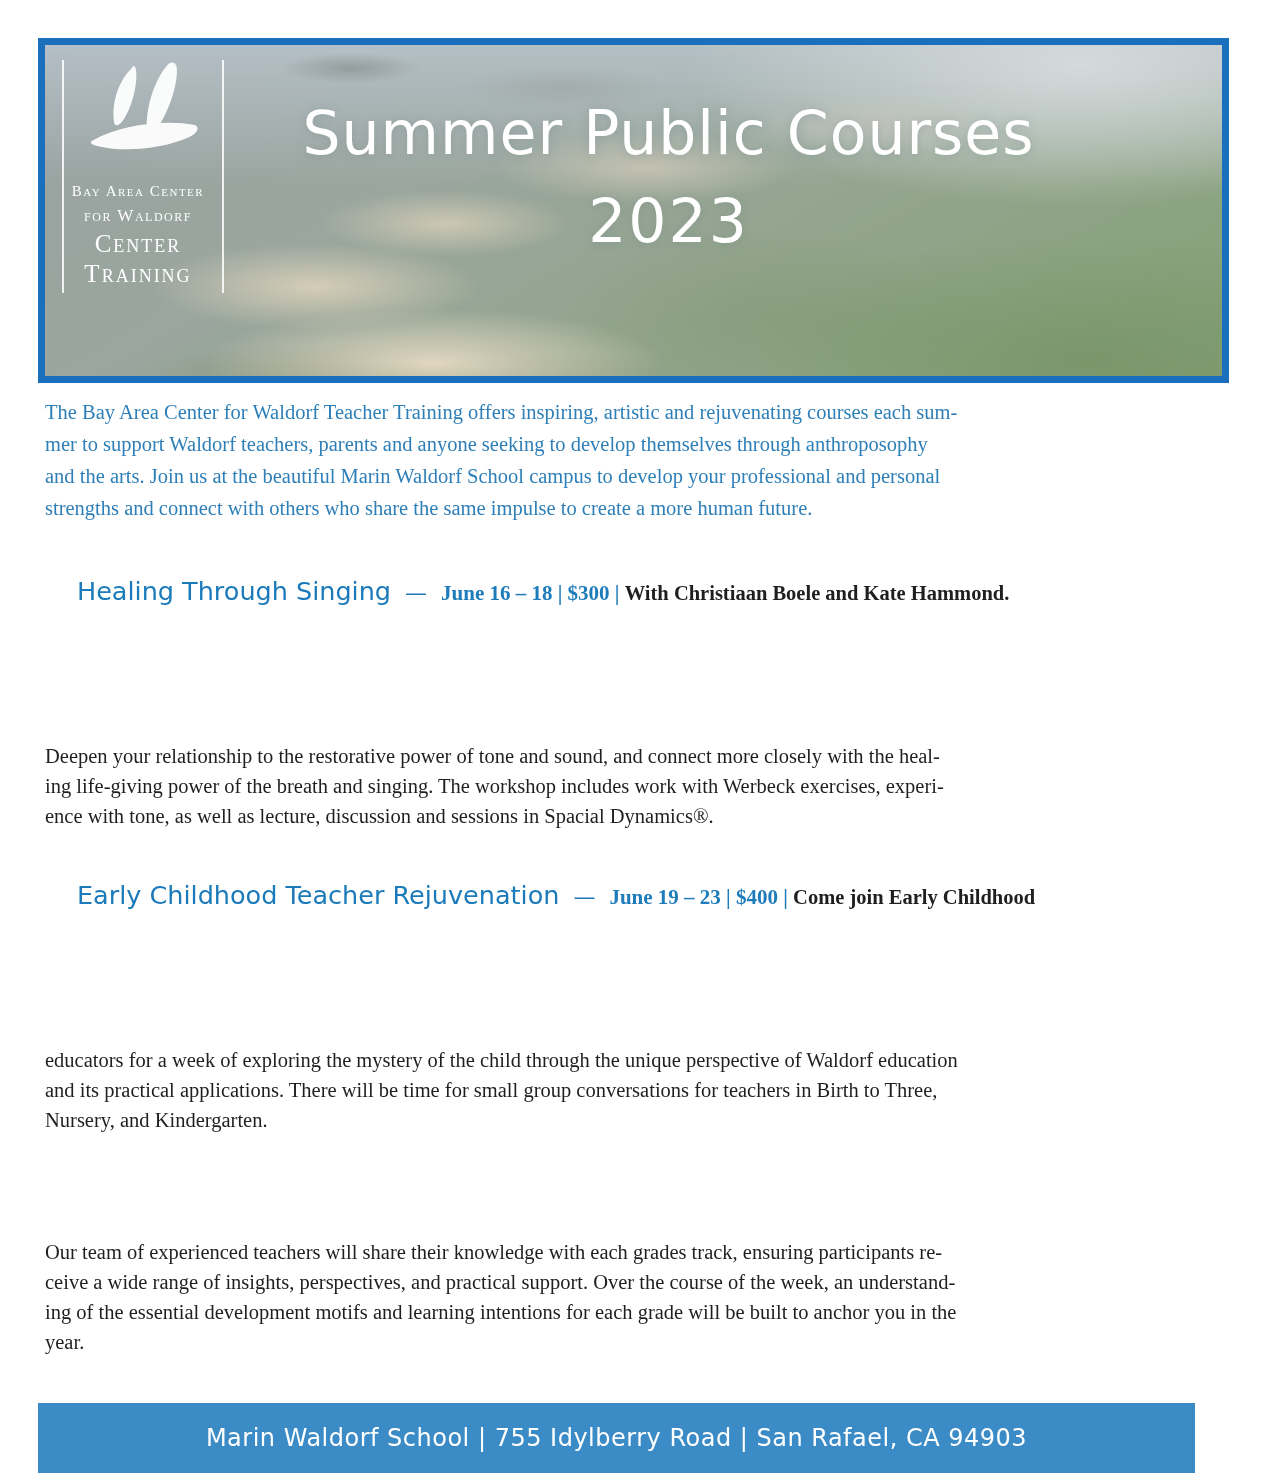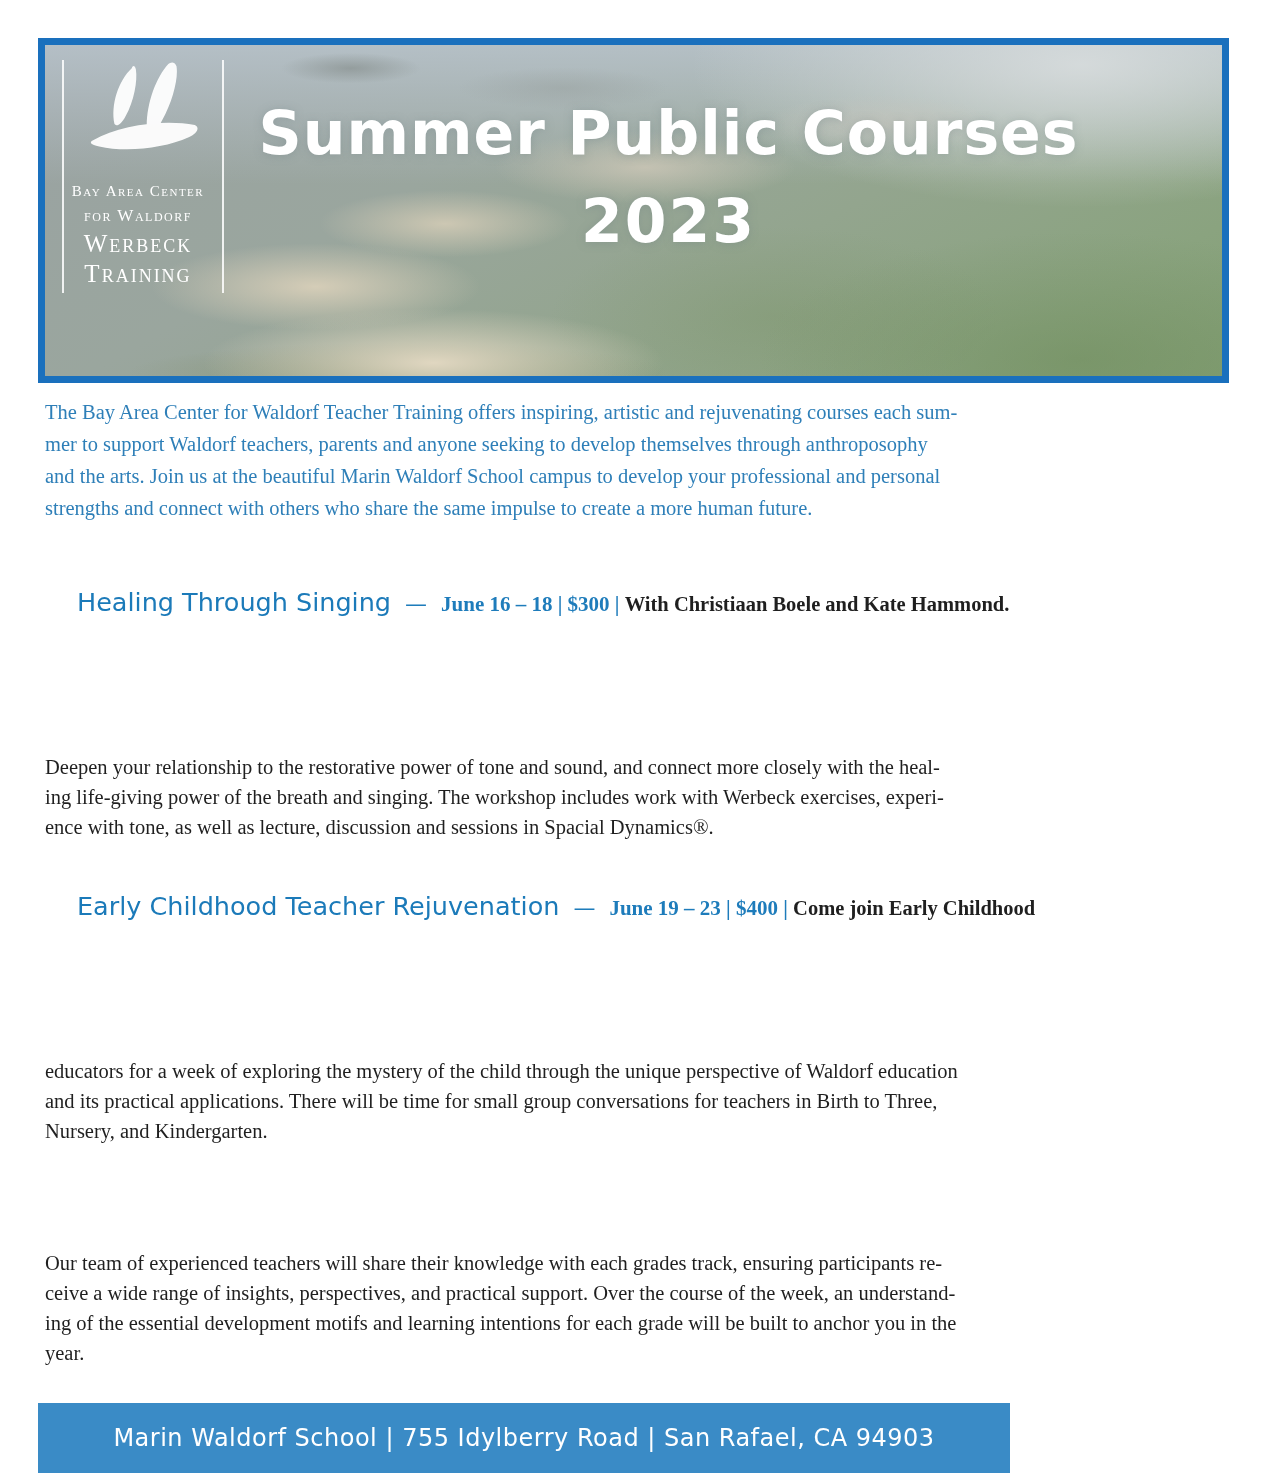--- a/index.html
+++ b/index.html
@@ -44,44 +44,43 @@
   .logo-text { position:absolute; left:17px; top:134px; width:152px; text-align:center; color:#fff;font-family:Liberation Serif, serif; }
   .lt { display:block; font-variant:small-caps; letter-spacing:1.5px; }
   .lt1 { font-size:15px; line-height:24px; }
   .lt2 { font-size:17px; line-height:26px; }
   .lt3, .lt4 { font-size:25px; line-height:30px; letter-spacing:2px; }
   .title-block {
     position:absolute; left:190px; right:0; top:0; bottom:0;
     display:flex; flex-direction:column; align-items:center; padding:52px 120px 0 0;
     color:#fff; font-family:"DejaVu Sans", sans-serif;
     text-shadow:0 1px 10px rgba(110,125,128,.35);
-    font-weight:bold;
   }
   .h-title { font-size:60px; line-height:72px; letter-spacing:1px; }
   .h-year  { font-size:60px; line-height:72px; margin-top:16px; letter-spacing:2px; }
 
   
   .content { position:absolute; left:45px; top:396px; width:1185px; }
   .intro {
     color:#2e7fb8; font-size:20.5px; line-height:32px;
-    white-space:pre-line; margin:0 0 24px 0;
+    white-space:pre-line; margin:0 0 13px 0;
   }
   .course { margin:0 0 10px 0; }
   .c-head  { white-space:pre-wrap; line-height:36px; }
   .c-title { font-family:"DejaVu Sans", sans-serif; font-size:25.5px; color:#1b7ab9; }
   .c-sub   { font-size:21.5px; font-weight:bold; color:#1b7ab9; }
   .c-dash  { font-family:"DejaVu Sans", sans-serif; font-size:22px; color:#1e7cbb; }
   .c-meta  { font-size:21px; font-weight:bold; color:#1e7cbb; }
   .c-tail  { font-size:20.5px; color:#1f1f1f;font-weight:bold; }
   .c-line2 { white-space:pre-wrap; line-height:30px; }
   .c-body  { white-space:pre-line; line-height:30px; font-size:20.5px; color:#1f1f1f; }
 
   
   .footer {
-    position:absolute; left:38px; bottom:2px; width:972px; height:70px;
+    position:absolute; left:38px; bottom:2px; width:1157px; height:70px;
     background:#3a8bc6; display:flex; align-items:center; justify-content:center;
   }
   .footer-text {
     color:#ffffff; font-family:"DejaVu Sans", sans-serif; font-size:24px; letter-spacing:.5px;
   }
 </style>
 </head>
 <body>
 
 <div class="page">
@@ -91,21 +90,21 @@
       <div class="logo-line left"></div>
       <div class="logo-line right"></div>
       <svg class="bird" viewBox="0 0 120 110">
         <path fill="#ffffff" d="M46 6 C33 18 25 42 29 61 C31 64 36 61 40 53 C48 39 52 18 50 7 C49 3 47 3 46 6 Z"></path>
         <path fill="#ffffff" d="M82 2 C69 16 59 45 61 69 C63 74 70 69 76 57 C86 39 92 16 90 4 C88 -1 84 0 82 2 Z"></path>
         <path fill="#ffffff" d="M8 77 C34 62 78 56 108 62 C113 64 111 70 102 74 C78 85 40 89 14 83 C5 81 4 79 8 77 Z"></path>
       </svg>
       <div class="logo-text">
         <span class="lt lt1">Bay Area Center</span>
         <span class="lt lt2">for Waldorf</span>
-        <span class="lt lt3">Werbeck</span>
+        <span class="lt lt3">Center</span>
         <span class="lt lt4">Training</span>
       </div>
       <div class="title-block">
         <div class="h-title">Summer Public Courses</div>
         <div class="h-year">2023</div>
       </div>
     </div>
   </div>
 
   <div class="content">

